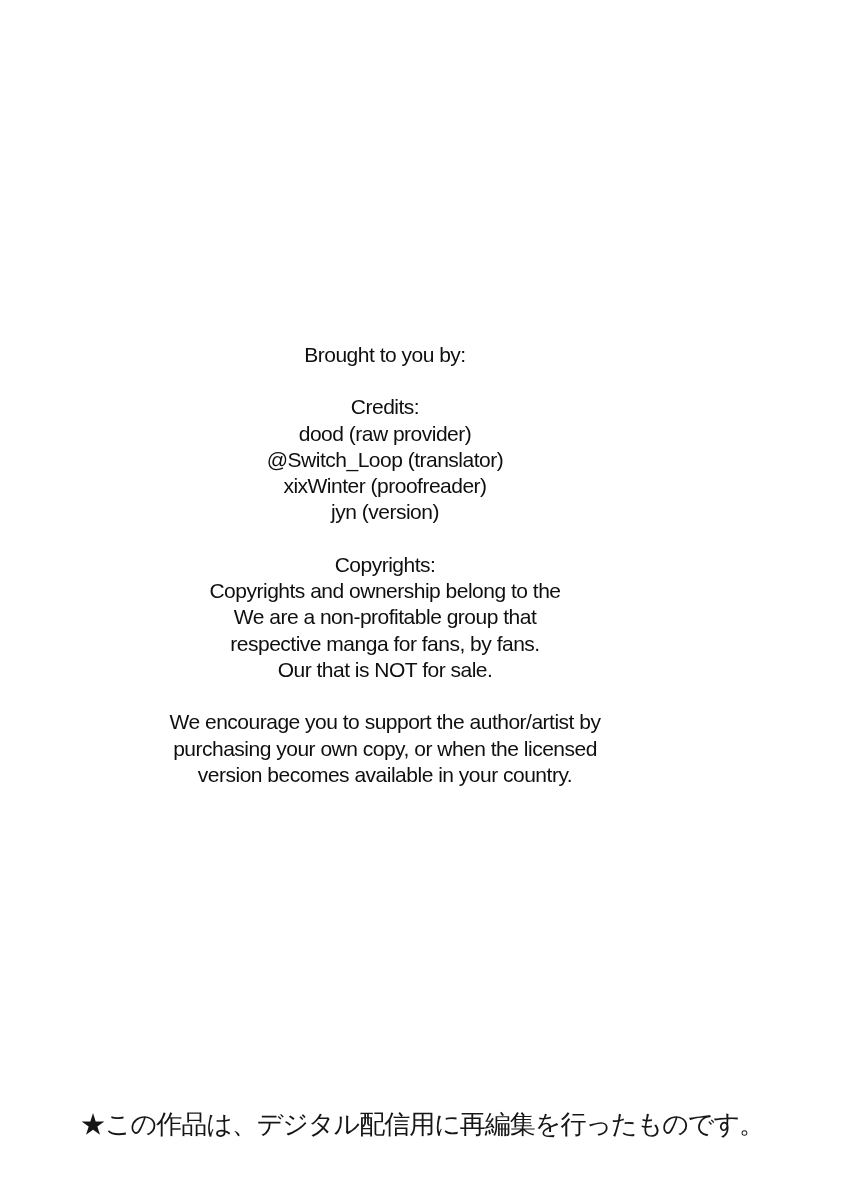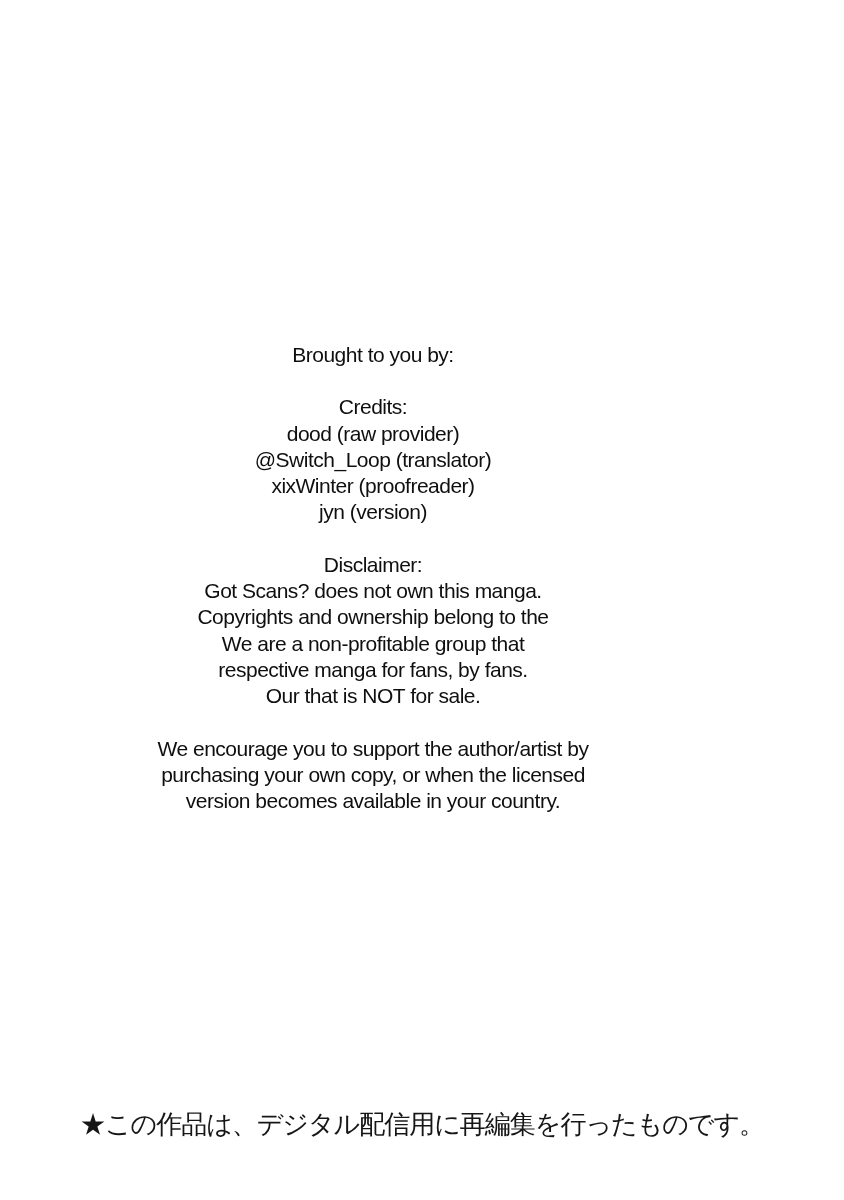--- a/index.html
+++ b/index.html
@@ -15,21 +15,21 @@
     font-family: "Liberation Sans", "DejaVu Sans", sans-serif;
   }
   .page {
     position: absolute;
     inset: 0;
     background: #ffffff;
   }
   .credits-column {
     position: absolute;
     top: 342px;
-    left: 0;
+    left: 12px;
     width: 746px;
     text-align: center;
     color: #0f0f0f;
     font-size: 21px;
     line-height: 26.3px;
     letter-spacing: -0.5px;
     font-weight: 400;
   }
   .text-block {
     margin: 0 0 26px 0;
@@ -66,22 +66,21 @@
 
     <div class="text-block">
         <div class="text-line">Credits:</div>
         <div class="text-line">dood (raw provider)</div>
         <div class="text-line">@Switch_Loop (translator)</div>
         <div class="text-line">xixWinter (proofreader)</div>
         <div class="text-line">jyn (version)</div>
       </div>
 
     <div class="text-block">
-        <div class="text-line">Disclaimer:</div>
-        <div class="text-line">Got Scans? does not own this manga.</div>
+        <div class="text-line">Copyrights:</div>
         <div class="text-line">Copyrights and ownership belong to the</div>
         <div class="text-line">We are a non-profitable group that</div>
         <div class="text-line">respective manga for fans, by fans.</div>
         <div class="text-line">Our that is NOT for sale.</div>
       </div>
 
     <div class="text-block">
         <div class="text-line">We encourage you to support the author/artist by</div>
         <div class="text-line">purchasing your own copy, or when the licensed</div>
         <div class="text-line">version becomes available in your country.</div>

